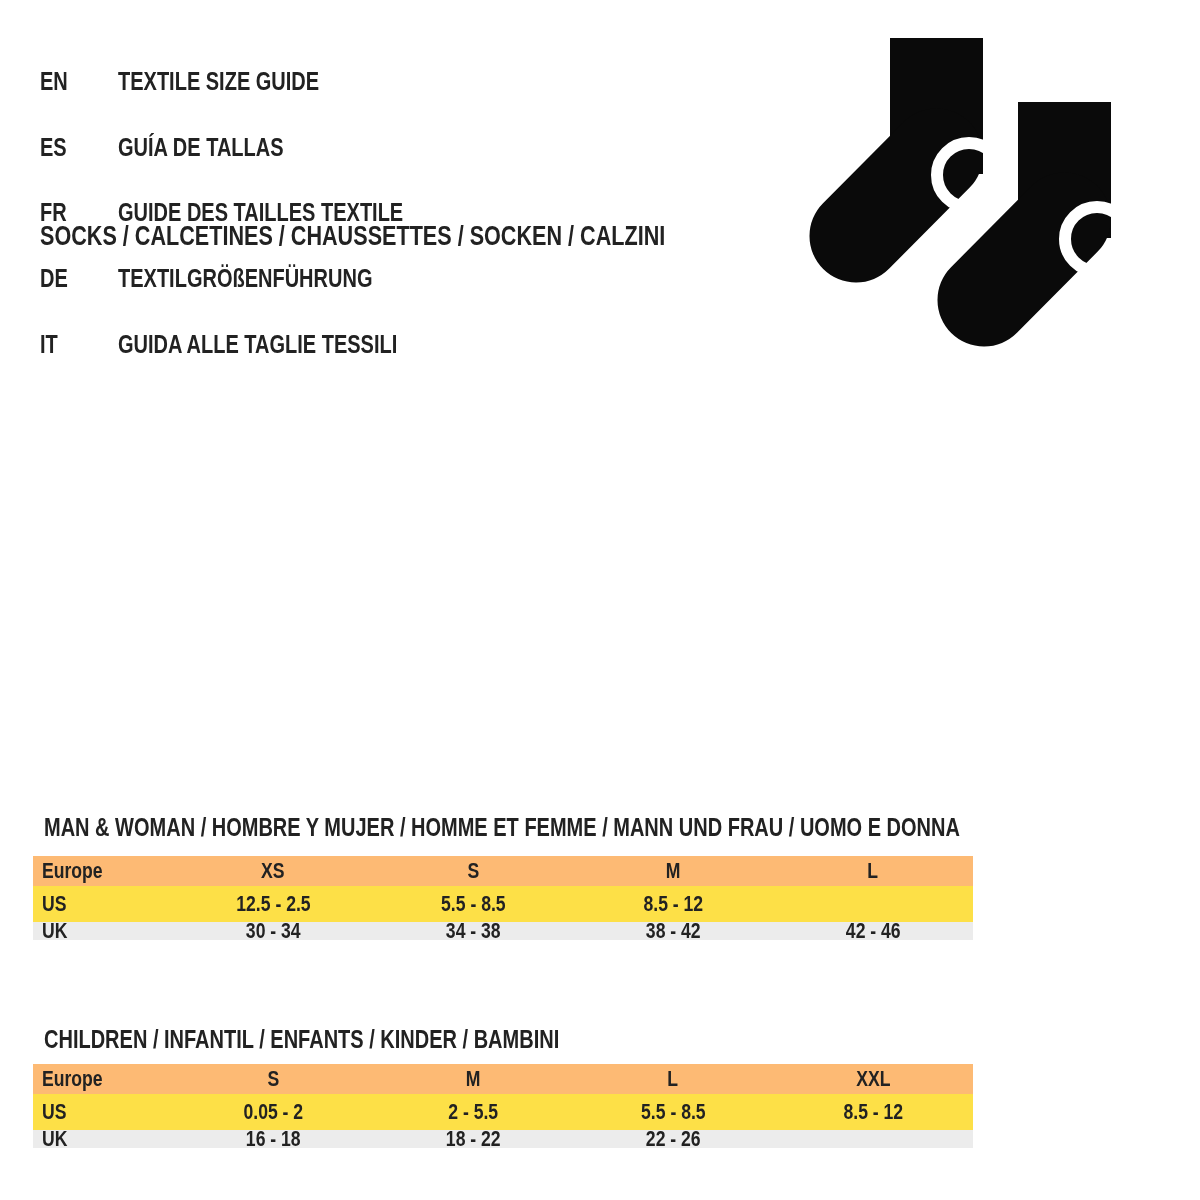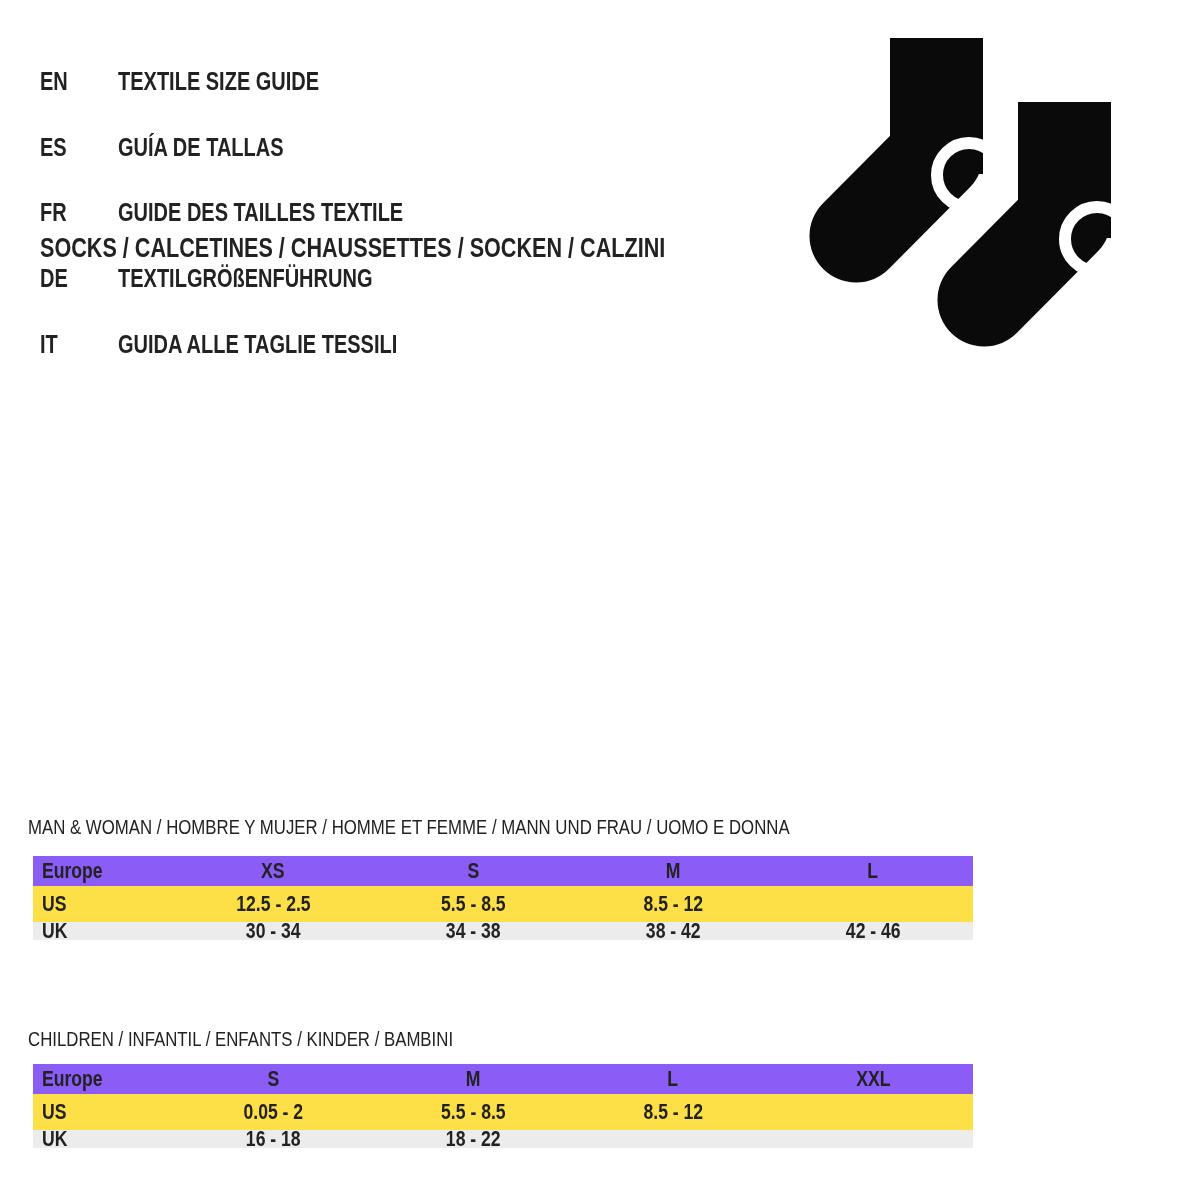--- a/index.html
+++ b/index.html
@@ -14,36 +14,36 @@
   .cx{display:inline-block;transform:scaleX(0.8);transform-origin:0 50%;white-space:nowrap;}
   .cxc{display:inline-block;transform:scaleX(0.8);transform-origin:50% 50%;white-space:nowrap;}
 
   
   .langs{position:absolute;left:40px;top:33px;font-weight:bold;font-size:25px;}
   .lang-row{display:flex;height:33.6px;align-items:center;margin-top:32px;}
   .lang-code{width:78px;}
 
   
   .product{position:absolute;left:40px;top:219px;height:34px;display:flex;align-items:center;
-           font-weight:bold;font-size:27px;margin-top:12px;}
+           font-weight:bold;font-size:27px;}
 
   
   .socks-svg{position:absolute;left:800px;top:25px;}
 
   
-  .tbl-title{position:absolute;left:28px;font-weight:normal;font-size:21px;line-height:30px;}
+  .tbl-title{position:absolute;left:44px;font-weight:bold;font-size:25px;line-height:30px;}
   .t1t{top:812px;}
   .t2t{top:1024px;}
 
   
   .table{position:absolute;left:33px;width:940px;font-weight:bold;font-size:22px;}
   .t1{top:856px;}
   .t2{top:1064px;}
   .row{display:flex;width:940px;}
-  .row.head{height:30px;background:#8b5cf6;}
+  .row.head{height:30px;background:#fdba74;}
   .row.r1{height:36px;background:#fde047;}
   .row.r2{height:18px;background:#ececec;}
   .cell{display:flex;align-items:center;justify-content:center;}
   .cell.c0{width:140px;justify-content:flex-start;padding-left:9px;box-sizing:border-box;}
   .cell.cv{width:200px;}
 </style>
 </head>
 <body>
 
 <div class="page">
@@ -164,32 +164,38 @@
         </div>
     </div>
     <div class="row r1">
       <div class="cell c0">
           <span class="cx">US</span>
         </div>
       <div class="cell cv">
           <span class="cxc">0.05 - 2</span>
         </div>
       <div class="cell cv">
+          <span class="cxc">2 - 5.5</span>
+        </div>
+      <div class="cell cv">
           <span class="cxc">5.5 - 8.5</span>
         </div>
       <div class="cell cv">
           <span class="cxc">8.5 - 12</span>
         </div>
     </div>
     <div class="row r2">
       <div class="cell c0">
           <span class="cx">UK</span>
         </div>
       <div class="cell cv">
           <span class="cxc">16 - 18</span>
         </div>
       <div class="cell cv">
           <span class="cxc">18 - 22</span>
         </div>
+      <div class="cell cv">
+          <span class="cxc">22 - 26</span>
+        </div>
     </div>
   </div>
 
 </div>
 
 </body></html>

